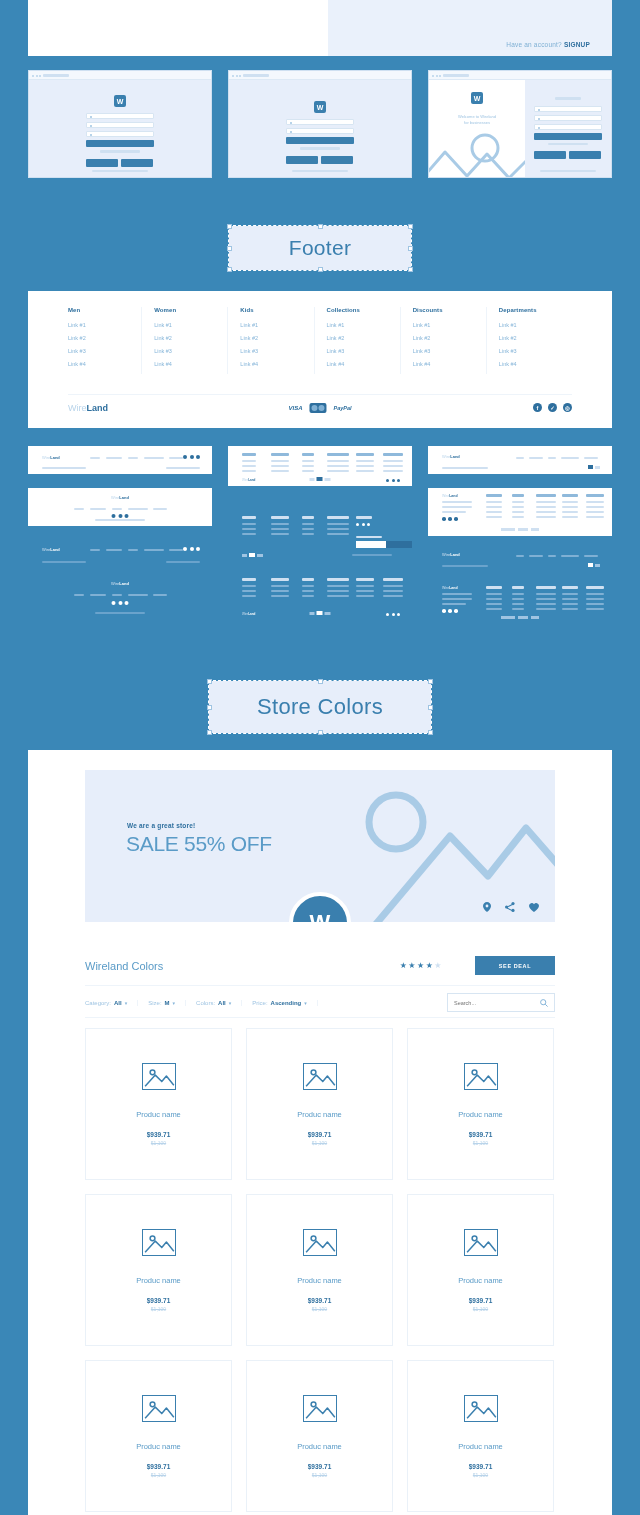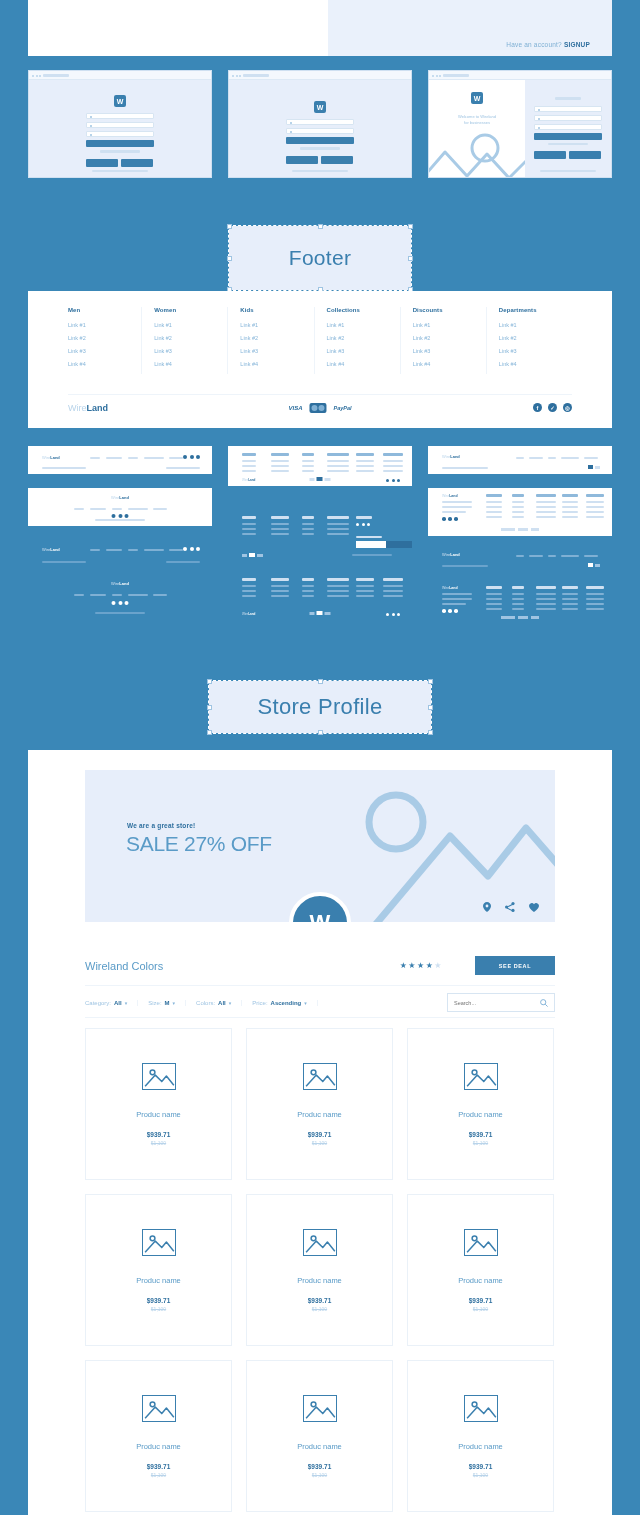--- a/index.html
+++ b/index.html
@@ -277,21 +277,21 @@
           <div class="tsoc">
               <div></div>
               <div></div>
             </div>
         </div>
         <div class="tfoot"></div>
       </div>
     </div>
   </div>
 
-  <div class="section-label" style="top:226px;width:182px;height:64px;font-size:21px;">
+  <div class="section-label" style="top:226px;width:182px;height:44px;font-size:21px;">
     <span>Footer</span>
     <i class="handle h-tl"></i>
       <i class="handle h-tc"></i>
       <i class="handle h-tr"></i>
     <i class="handle h-ml"></i>
       <i class="handle h-mr"></i>
     <i class="handle h-bl"></i>
       <i class="handle h-bc"></i>
       <i class="handle h-br"></i>
   </div>
@@ -638,40 +638,40 @@
       <span class="mini-link" style="position:absolute;left:158px;top:26px;width:18px;background:#7fb0d4;"></span>
       <span style="position:absolute;left:50%;transform:translateX(-50%);bottom:3px;display:flex;gap:3px;align-items:center;">
         <i style="width:14px;height:3px;background:#9fc4e2;display:block;"></i>
         <i style="width:10px;height:3px;background:#9fc4e2;display:block;"></i>
         <i style="width:8px;height:3px;background:#9fc4e2;display:block;"></i>
       </span>
     </div>
   </div>
 
   <div class="section-label" style="top:681px;width:222px;height:52px;font-size:22px;">
-    <span>Store Profile</span>
+    <span>Store Colors</span>
     <i class="handle h-tl"></i>
       <i class="handle h-tc"></i>
       <i class="handle h-tr"></i>
     <i class="handle h-ml"></i>
       <i class="handle h-mr"></i>
     <i class="handle h-bl"></i>
       <i class="handle h-bc"></i>
       <i class="handle h-br"></i>
   </div>
 
   <div class="store-comp">
 
     <div class="hero">
       <svg class="illus" style="left:225px;top:8px;width:250px;height:160px;" viewBox="0 0 250 160">
         <circle cx="86" cy="44" r="27" stroke-width="7"></circle>
         <path d="M50 165 L140 58 L178 98 L216 50 L256 96" stroke-width="7" stroke-linejoin="round" stroke-linecap="round"></path>
       </svg>
       <div class="kicker">We are a great store!</div>
-      <div class="sale">SALE 27% OFF</div>
+      <div class="sale">SALE 55% OFF</div>
       <div class="hero-icons">
         <svg width="8" height="10" viewBox="0 0 8 10" fill="#3a7fae">
           <path d="M4 0C1.8 0 0 1.8 0 4c0 3 4 6 4 6s4-3 4-6c0-2.2-1.8-4-4-4zm0 5.4A1.4 1.4 0 1 1 4 2.6a1.4 1.4 0 0 1 0 2.8z"></path>
         </svg>
         <svg width="10" height="10" viewBox="0 0 10 10" fill="#3a7fae">
           <circle cx="8" cy="1.6" r="1.6"></circle>
             <circle cx="1.6" cy="5" r="1.6"></circle>
             <circle cx="8" cy="8.4" r="1.6"></circle>
           <path d="M2.2 4.4l5.4-2.6.5.9-5.4 2.6zM2.2 5.6l5.4 2.6-.5.9L1.7 6.5z"></path>
         </svg>

